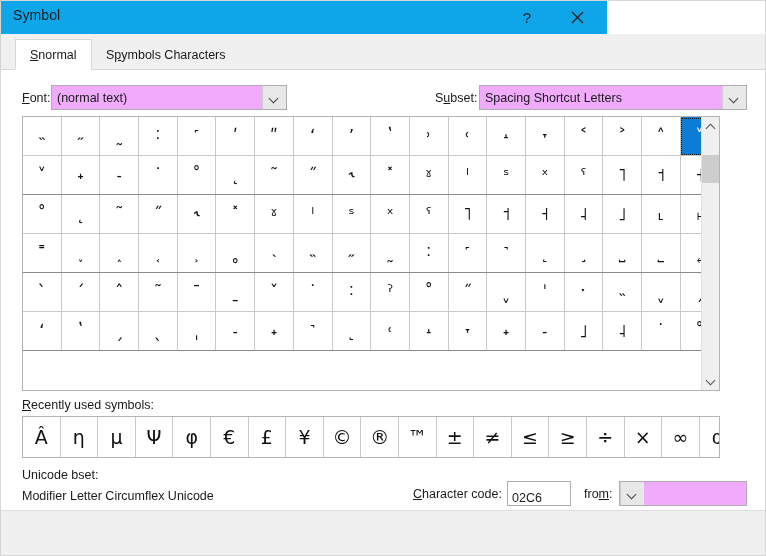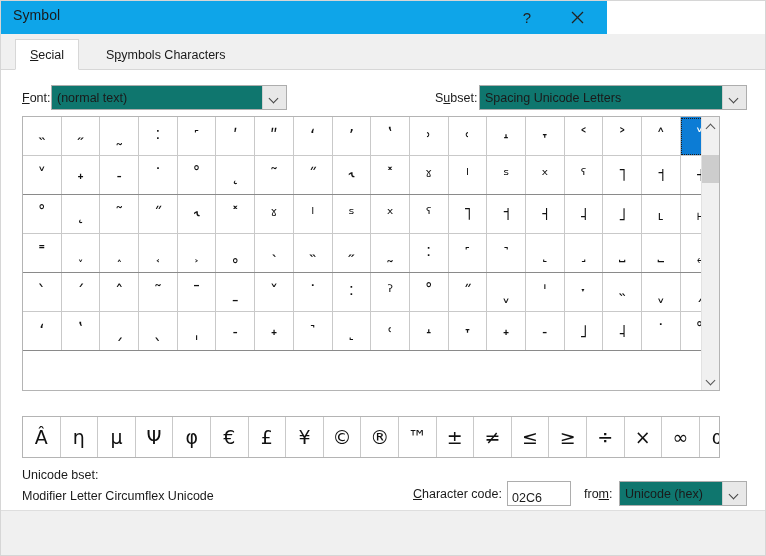--- a/index.html
+++ b/index.html
@@ -110,21 +110,21 @@
     color: #1a1a1a;
     white-space: nowrap;
   }
 
   
   .combo {
     position: absolute;
     box-sizing: border-box;
     height: 25px;
     border: 1px solid #adadad;
-    background: #0f766e;
+    background: #f0abfc;
     display: flex;
     align-items: stretch;
   }
   .combo .val {
     flex: 1 1 auto;
     display: flex;
     align-items: center;
     padding-left: 5px;
     font-size: 12.5px;
     color: #1a1a1a;
@@ -349,21 +349,21 @@
       <svg width="13" height="13" viewBox="0 0 13 13">
         <line x1="1" y1="1" x2="12" y2="12" stroke="#222" stroke-width="1.2"></line>
         <line x1="12" y1="1" x2="1" y2="12" stroke="#222" stroke-width="1.2"></line>
       </svg>
     </div>
   </div>
 
   <div class="tabstrip">
     <div class="tab active" id="tab-symbols">
       <span class="acc">S</span>
-        <span>ecial</span>
+        <span>normal</span>
     </div>
     <div class="tab" id="tab-special">
       <span>S</span>
         <span class="acc">p</span>
         <span>ymbols Characters</span>
     </div>
   </div>
   <div class="tabstrip-underline"></div>
 
   <div class="panel">
@@ -375,21 +375,21 @@
       <div class="val">(normal text)</div>
       <div class="arrow">
         <span class="chev"></span>
       </div>
     </div>
 
     <div class="lbl" style="left:434px; top:15px;">
       S<span class="acc">u</span>bset:
     </div>
     <div class="combo" id="subset-combo">
-      <div class="val">Spacing Unicode Letters</div>
+      <div class="val">Spacing Shortcut Letters</div>
       <div class="arrow">
         <span class="chev"></span>
       </div>
     </div>
 
     <div id="grid-wrap">
       <div id="grid-scroll-area">
         <table class="symgrid">
           <tbody id="symgrid-body">
               <tr>
@@ -519,20 +519,23 @@
         <div class="sb-btn" id="sb-up">
           <span class="sb-arrow-up"></span>
         </div>
         <div id="sb-thumb"></div>
         <div class="sb-btn" id="sb-down">
           <span class="sb-arrow-dn"></span>
         </div>
       </div>
     </div>
 
+    <div class="lbl" id="recent-label">
+      <span class="acc">R</span>ecently used symbols:
+    </div>
     <div id="recent-wrap">
       <table class="recentgrid">
         <tbody>
             <tr id="recentgrid-row">
               <td>Â</td>
               <td>η</td>
               <td>μ</td>
               <td>Ψ</td>
               <td>φ</td>
               <td>€</td>
@@ -559,21 +562,20 @@
 
     <div class="lbl" id="charcode-label">
       <span class="acc">C</span>haracter code:
     </div>
     <input id="charcode-input" type="text" value="02C6" style="">
 
     <div class="lbl" id="from-label">
       fro<span class="acc">m</span>:
     </div>
     <div class="combo" id="from-combo">
-      <div class="val">Unicode (hex)</div>
       <div class="arrow">
         <span class="chev"></span>
       </div>
     </div>
 
     <div class="btn" id="autocorrect-btn">
       <span><span class="acc">A</span>utoCorrect...</span>
     </div>
     <div class="btn" id="shortcutkey-btn">
       <span>Shortcut <span class="acc">K</span>ey...</span>

